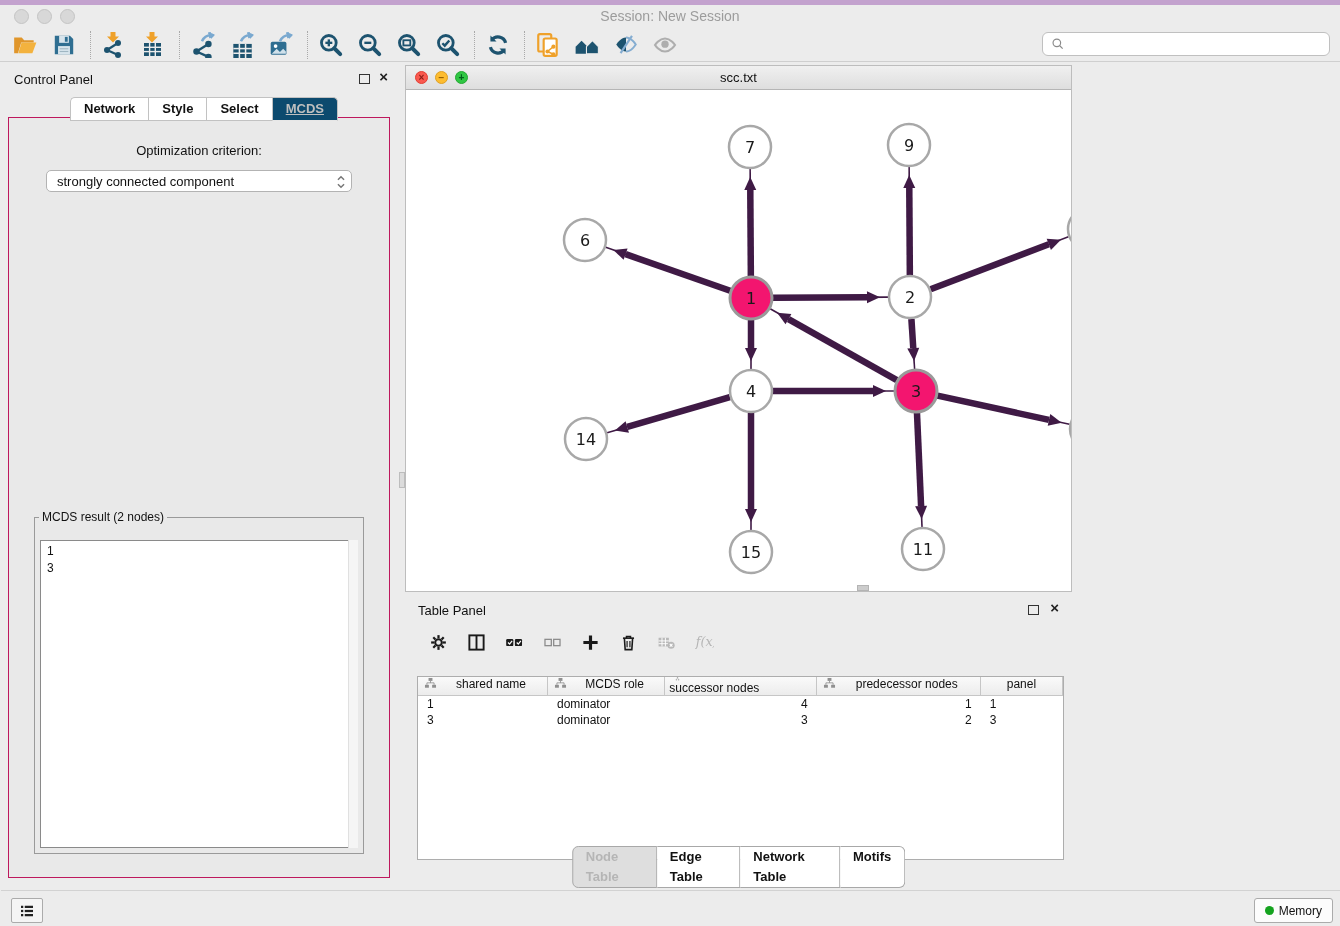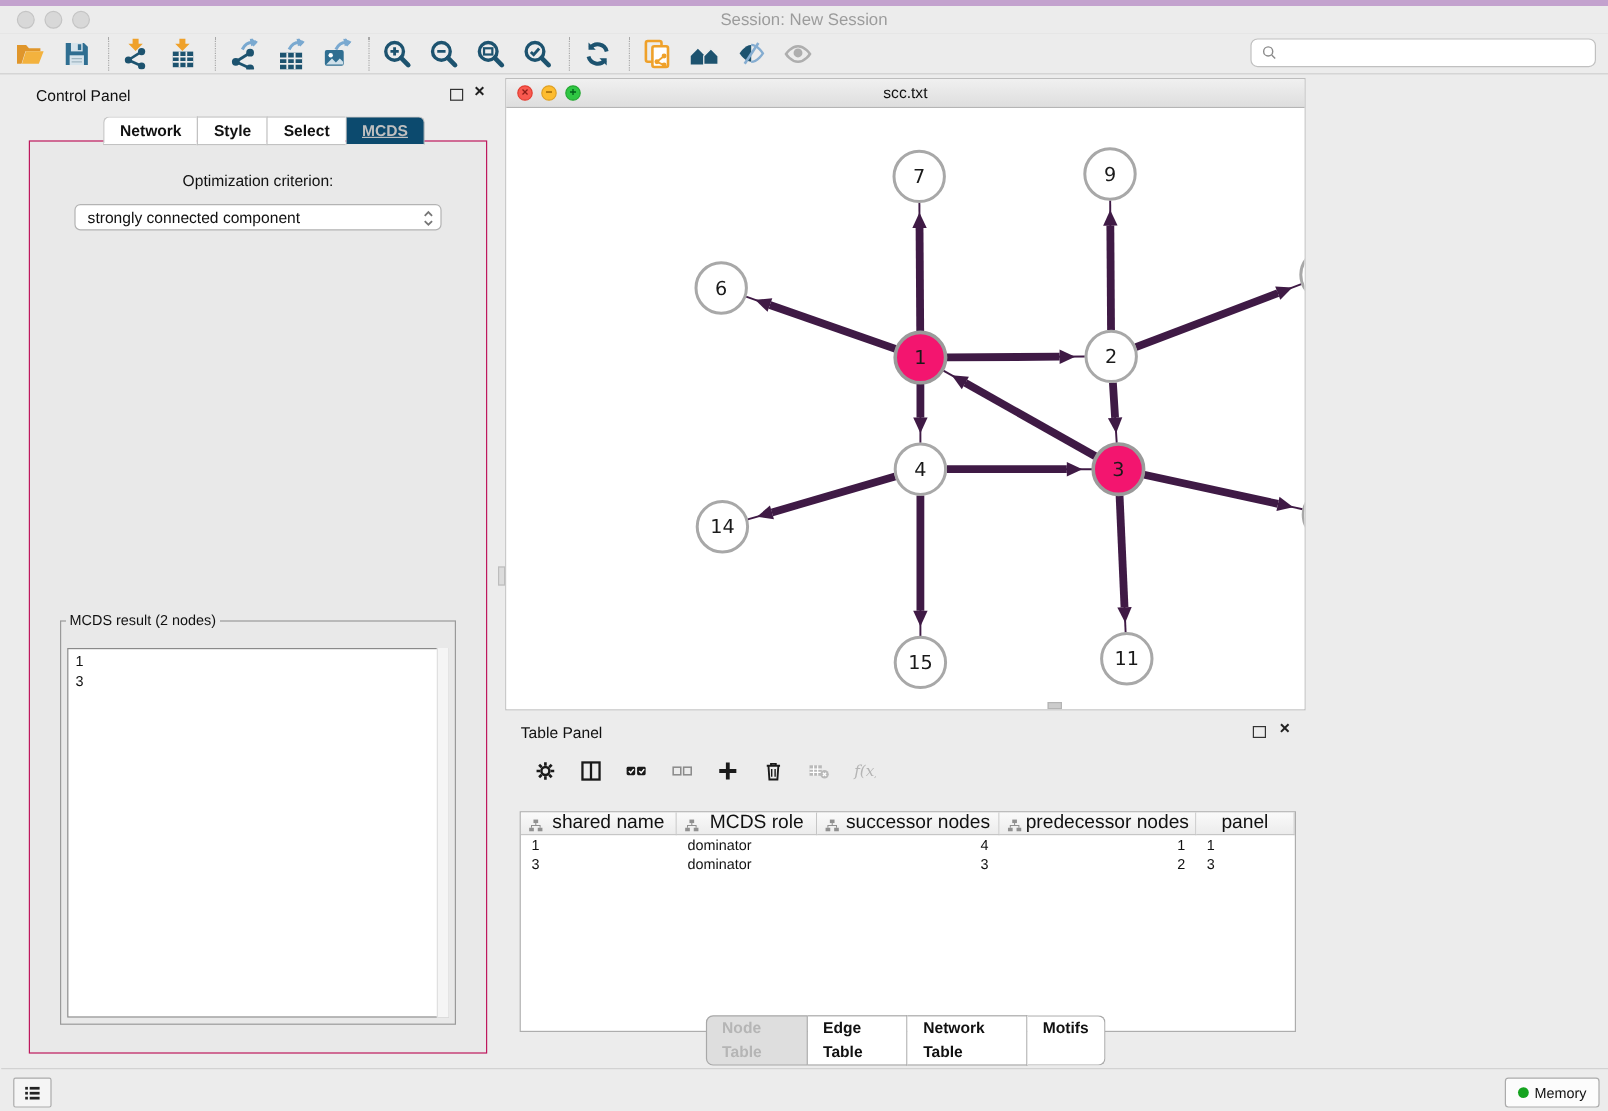--- a/index.html
+++ b/index.html
@@ -17,21 +17,21 @@
   .toolbar{position:absolute;left:0;top:28px;width:1340px;height:34px;background:#ececec;
     border-bottom:1px solid #cfcfcf;display:flex;align-items:center;padding-left:10px;box-sizing:border-box;}
   .tbtn{width:30px;height:30px;margin-right:9px;display:flex;align-items:center;justify-content:center;}
   .tbtn svg{width:26px;height:26px;}
   .tsep{align-self:center;height:28px;border-left:1px dotted #a9a9a9;margin:0 8px 0 2px;}
   .searchbox{position:absolute;right:10px;top:4px;width:288px;height:24px;background:#fff;
     border:1px solid #c0c0c0;border-radius:6px;display:flex;align-items:center;box-sizing:border-box;}
   .searchbox svg{width:14px;height:14px;margin:0 5px 0 8px;}
   .searchbox input{flex:1;border:none;outline:none;background:transparent;font-size:12px;height:18px;}
   
-  .main{position:absolute;left:16px;top:62px;width:1072px;height:828px;}
+  .main{position:absolute;left:0;top:62px;width:1072px;height:828px;}
   
   .cpanel{position:absolute;left:0;top:0;width:398px;height:828px;}
   .cp-title{position:absolute;left:14px;top:10px;font-size:13px;}
   .wicon-float{position:absolute;top:12px;width:9px;height:8px;border:1.6px solid #333;}
   .wicon-close{position:absolute;top:8px;font-size:15px;font-weight:bold;color:#222;line-height:14px;}
   .cp-float{right:28px;} .cp-close{right:10px;}
   .cp-tabs{position:absolute;left:70px;top:35px;display:flex;z-index:2;}
   .cp-tab{padding:3px 13px 4px;background:#fff;border:1px solid #c2c2c2;border-right:none;
     font-size:13px;font-weight:bold;color:#111;}
   .cp-tab:first-child{border-radius:5px 0 0 0;}
@@ -70,23 +70,23 @@
   .nw-handle{position:absolute;left:451px;bottom:0;width:10px;height:4px;background:#cccccc;border:1px solid #b4b4b4;}
   
   .tpanel{position:absolute;left:405px;top:533px;right:0;height:295px;background:#ececec;}
   .tp-title{position:absolute;left:13px;top:8px;font-size:13px;}
   .tp-float{right:33px;} .tp-close{right:13px;}
   .tp-toolbar{position:absolute;left:24px;top:38px;display:flex;align-items:center;gap:19px;}
   .tp-tbtn svg{width:19px;height:19px;display:block;}
   .tp-table{position:absolute;left:12px;right:8px;top:81px;height:182px;background:#fff;
     border:1px solid #adadad;overflow:hidden;}
   .th-row{display:flex;height:19px;box-sizing:border-box;}
-  .th-cell{display:flex;align-items:flex-end;box-sizing:border-box;height:19px;
+  .th-cell{display:flex;align-items:flex-start;box-sizing:border-box;height:19px;
     background:linear-gradient(#fafafa,#ececec);border-right:1px solid #c6c6c6;border-bottom:1px solid #c6c6c6;
-    font-size:16px;padding:0 4px;}
+    font-size:12px;padding:0 4px;}
   .th-cell svg{width:13px;height:13px;margin:0 2px;}
   .th-cell .lbl{flex:1;text-align:center;}
   .td-row{display:flex;height:16px;align-items:center;font-size:12px;}
   .td-cell{box-sizing:border-box;padding:0 9px;overflow:hidden;white-space:nowrap;}
   .tp-tabs{position:absolute;bottom:2px;left:50%;transform:translateX(-50%);display:flex;}
   .tp-tab{padding:0 13px;line-height:20px;background:#fff;border:1px solid #a8a8a8;border-left:none;
     font-size:13px;font-weight:bold;color:#111;}
   .tp-tab:first-child{border-left:1px solid #a8a8a8;border-radius:6px 0 0 6px;}
   .tp-tab:last-child{border-radius:0 6px 6px 0;}
   .tp-tab.active{background:#dedede;color:#b5b5b5;}
@@ -487,21 +487,21 @@
             </div>
             <div class="th-cell" style="width: 120px;">
               <svg viewBox="0 0 20 20">
                 <rect x="7" y="1.5" width="6" height="4.5" fill="#909090"></rect>
                 <rect x="1.5" y="12" width="6" height="4.5" fill="#909090"></rect>
                 <rect x="12.5" y="12" width="6" height="4.5" fill="#909090"></rect>
                 <path d="M10 6v3M4.5 12V9h11v3" fill="none" stroke="#909090" stroke-width="1.3"></path>
               </svg>
               <span class="lbl">MCDS role</span>
             </div>
-            <div class="th-cell" style="width: 155px;">
+            <div class="th-cell" style="width: 155px; flex-direction: column;">
               <svg viewBox="0 0 20 20">
                 <rect x="7" y="1.5" width="6" height="4.5" fill="#909090"></rect>
                 <rect x="1.5" y="12" width="6" height="4.5" fill="#909090"></rect>
                 <rect x="12.5" y="12" width="6" height="4.5" fill="#909090"></rect>
                 <path d="M10 6v3M4.5 12V9h11v3" fill="none" stroke="#909090" stroke-width="1.3"></path>
               </svg>
               <span class="lbl">successor nodes</span>
             </div>
             <div class="th-cell" style="width: 168px;">
               <svg viewBox="0 0 20 20">

